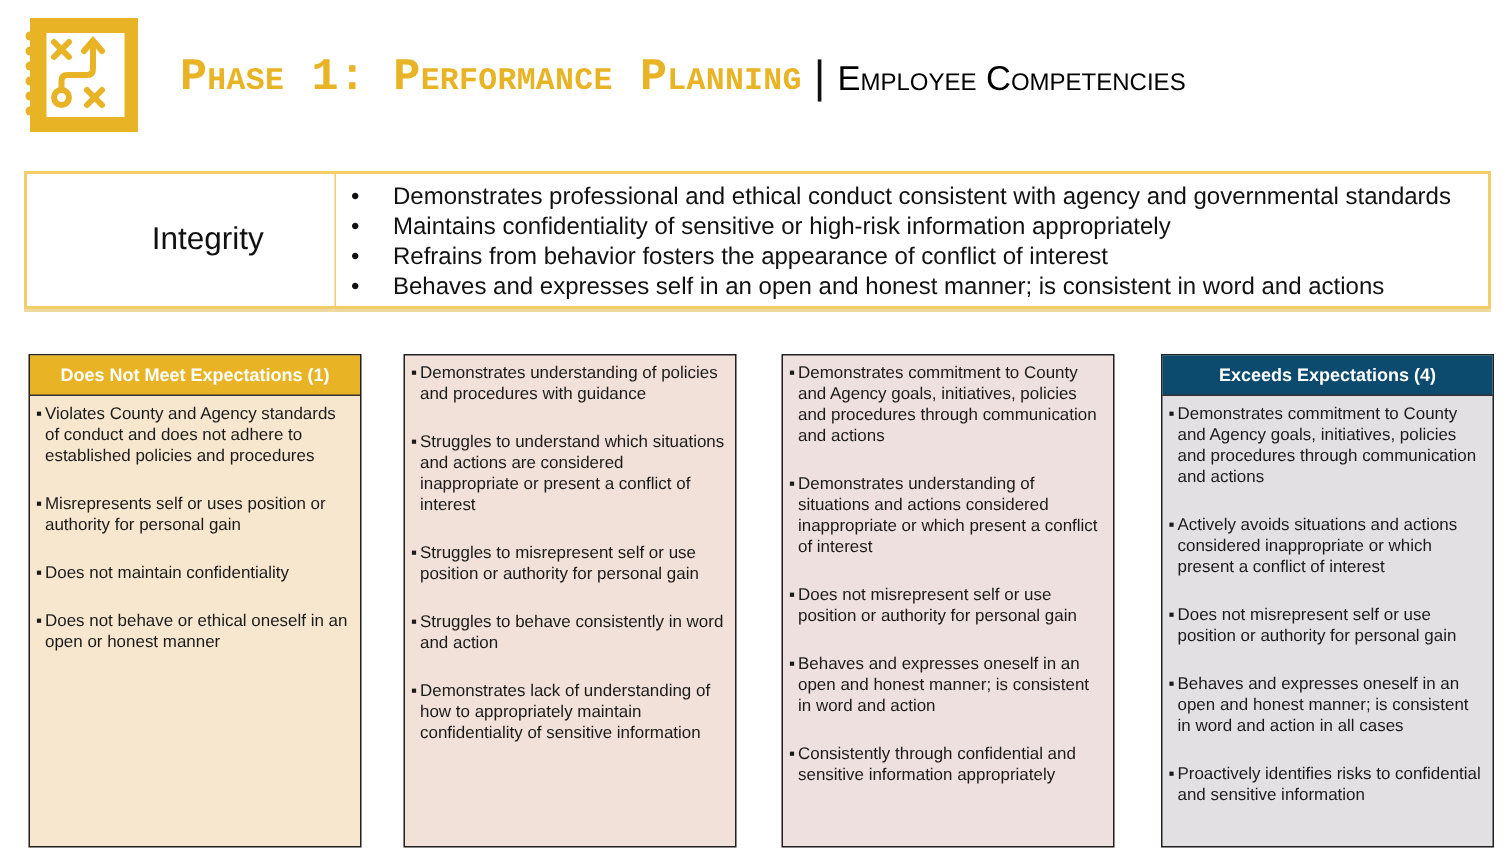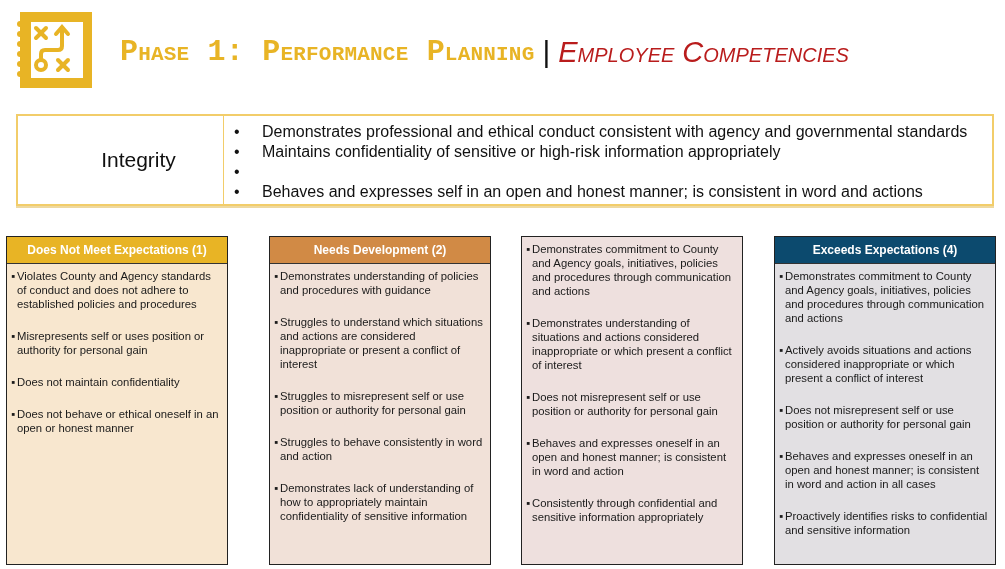--- a/index.html
+++ b/index.html
@@ -4,21 +4,21 @@
 <style>
   html, body { margin: 0; padding: 0; }
   body {
     width: 1005px; height: 569px; background: #ffffff; position: relative; overflow: hidden;
     font-family: "Liberation Sans", "DejaVu Sans", sans-serif; color: #111;
   }
   .logo { position: absolute; left: 14px; top: 10px; width: 80px; height: 80px; }
   .title-row { position: absolute; left: 120px; top: 30px; height: 44px; display: flex; align-items: center; white-space: nowrap; }
   .title-main { color: #E8B425; font-weight: bold; font-size: 30px; font-variant: small-caps; letter-spacing: 0.2px; font-family: Liberation Mono, monospace; }
   .title-sep { color: #111; font-size: 30px; margin: 0 8px; }
-  .title-sub { color: #b91c1c; font-size: 29px; font-variant: small-caps; font-style: italic; }
+  .title-sub { color: #000000; font-size: 23px; font-variant: small-caps; }
 
   .comp-box {
     position: absolute; left: 16px; top: 114px; width: 978px; height: 92px;
     border: 2px solid #F2CD6A; box-sizing: border-box; display: flex; background: #fff;
     box-shadow: 0 2px 0 #EED9A0;
   }
   .comp-name { width: 169px; border-right: 1px solid #F2CD6A; display: flex; align-items: center; justify-content: center; font-weight: normal; font-size: 21px; margin-left: 36px; }
   .comp-list { list-style: none; margin: 0; padding: 6px 0 0 8px; font-size: 16px; line-height: 20px; }
   .comp-list li { display: flex; white-space: nowrap; }
   .comp-list .b { width: 28px; text-align: left; padding-left: 2px; }
@@ -69,29 +69,30 @@
     <li>
         <span class="b">•</span>
         <span>Demonstrates professional and ethical conduct consistent with agency and governmental standards</span>
       </li>
     <li>
         <span class="b">•</span>
         <span>Maintains confidentiality of sensitive or high-risk information appropriately</span>
       </li>
     <li>
         <span class="b">•</span>
+        <span>Refrains from behavior fosters the appearance of conflict of interest</span>
       </li>
     <li>
         <span class="b">•</span>
         <span>Behaves and expresses self in an open and honest manner; is consistent in word and actions</span>
       </li>
   </ul>
 </div>
 
-<div class="col" style="left: 6px; background: rgb(248, 231, 207);">
+<div class="col" style="left: 19px; background: rgb(248, 231, 207);">
   <div class="col-head" style="background: rgb(232, 180, 37);">Does Not Meet Expectations (1)</div>
   <div class="col-body">
     <div class="item">
         <span class="dot">▪</span>
         <span class="txt">Violates County and Agency standards of conduct and does not adhere to established policies and procedures</span>
       </div>
     <div class="item">
         <span class="dot">▪</span>
         <span class="txt">Misrepresents self or uses position or authority for personal gain</span>
       </div>
@@ -100,21 +101,20 @@
         <span class="txt">Does not maintain confidentiality</span>
       </div>
     <div class="item">
         <span class="dot">▪</span>
         <span class="txt">Does not behave or ethical oneself in an open or honest manner</span>
       </div>
   </div>
 </div>
 
 <div class="col" style="left: 269px; background: rgb(241, 225, 216);">
-  <div class="col-head" style="background: rgb(209, 138, 69);">Needs Development (2)</div>
   <div class="col-body">
     <div class="item">
         <span class="dot">▪</span>
         <span class="txt">Demonstrates understanding of policies and procedures with guidance</span>
       </div>
     <div class="item">
         <span class="dot">▪</span>
         <span class="txt">Struggles to understand which situations and actions are considered inappropriate or present a conflict of interest</span>
       </div>
     <div class="item">

